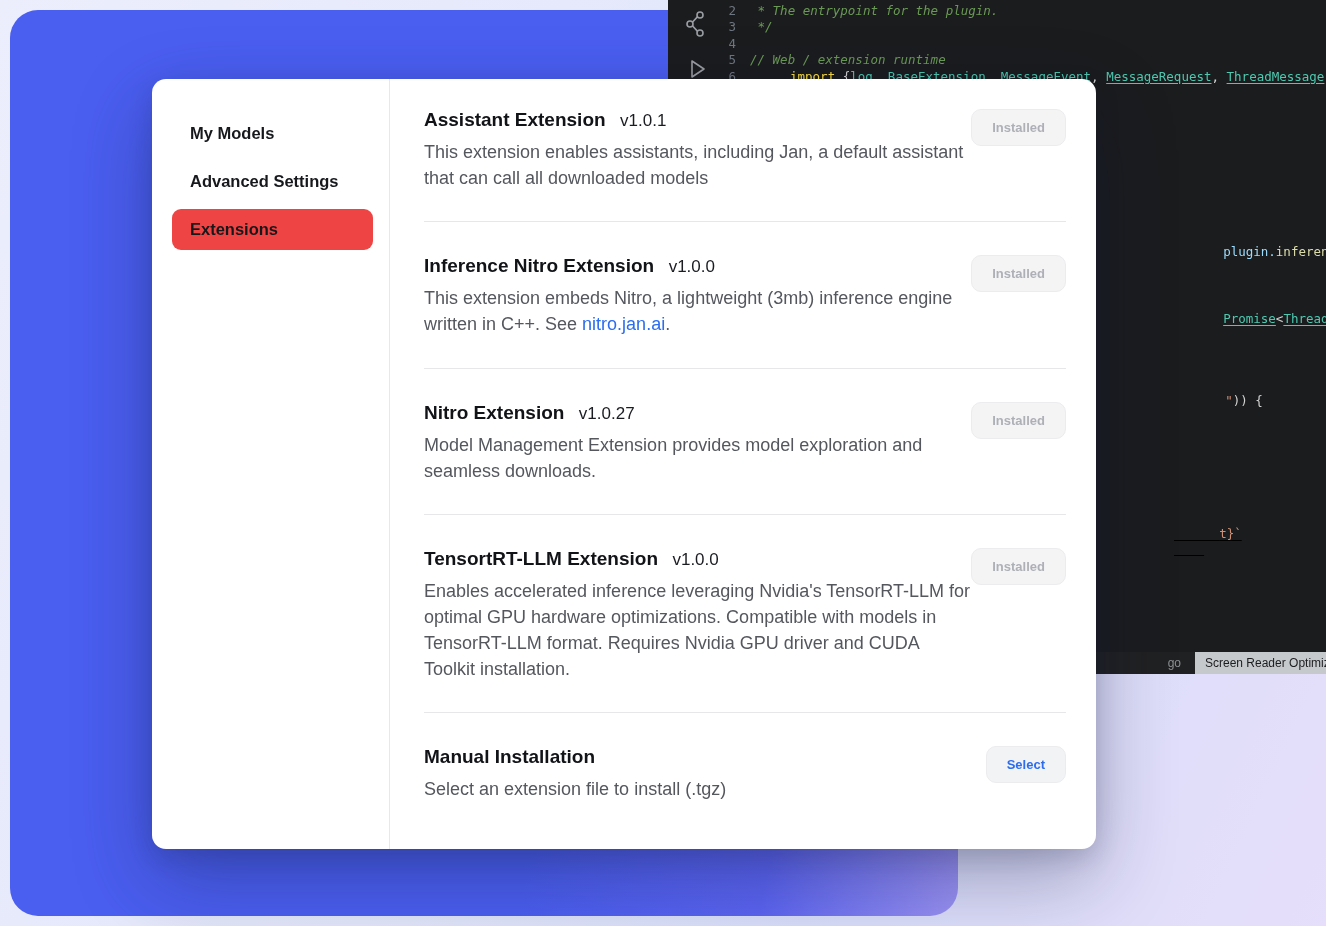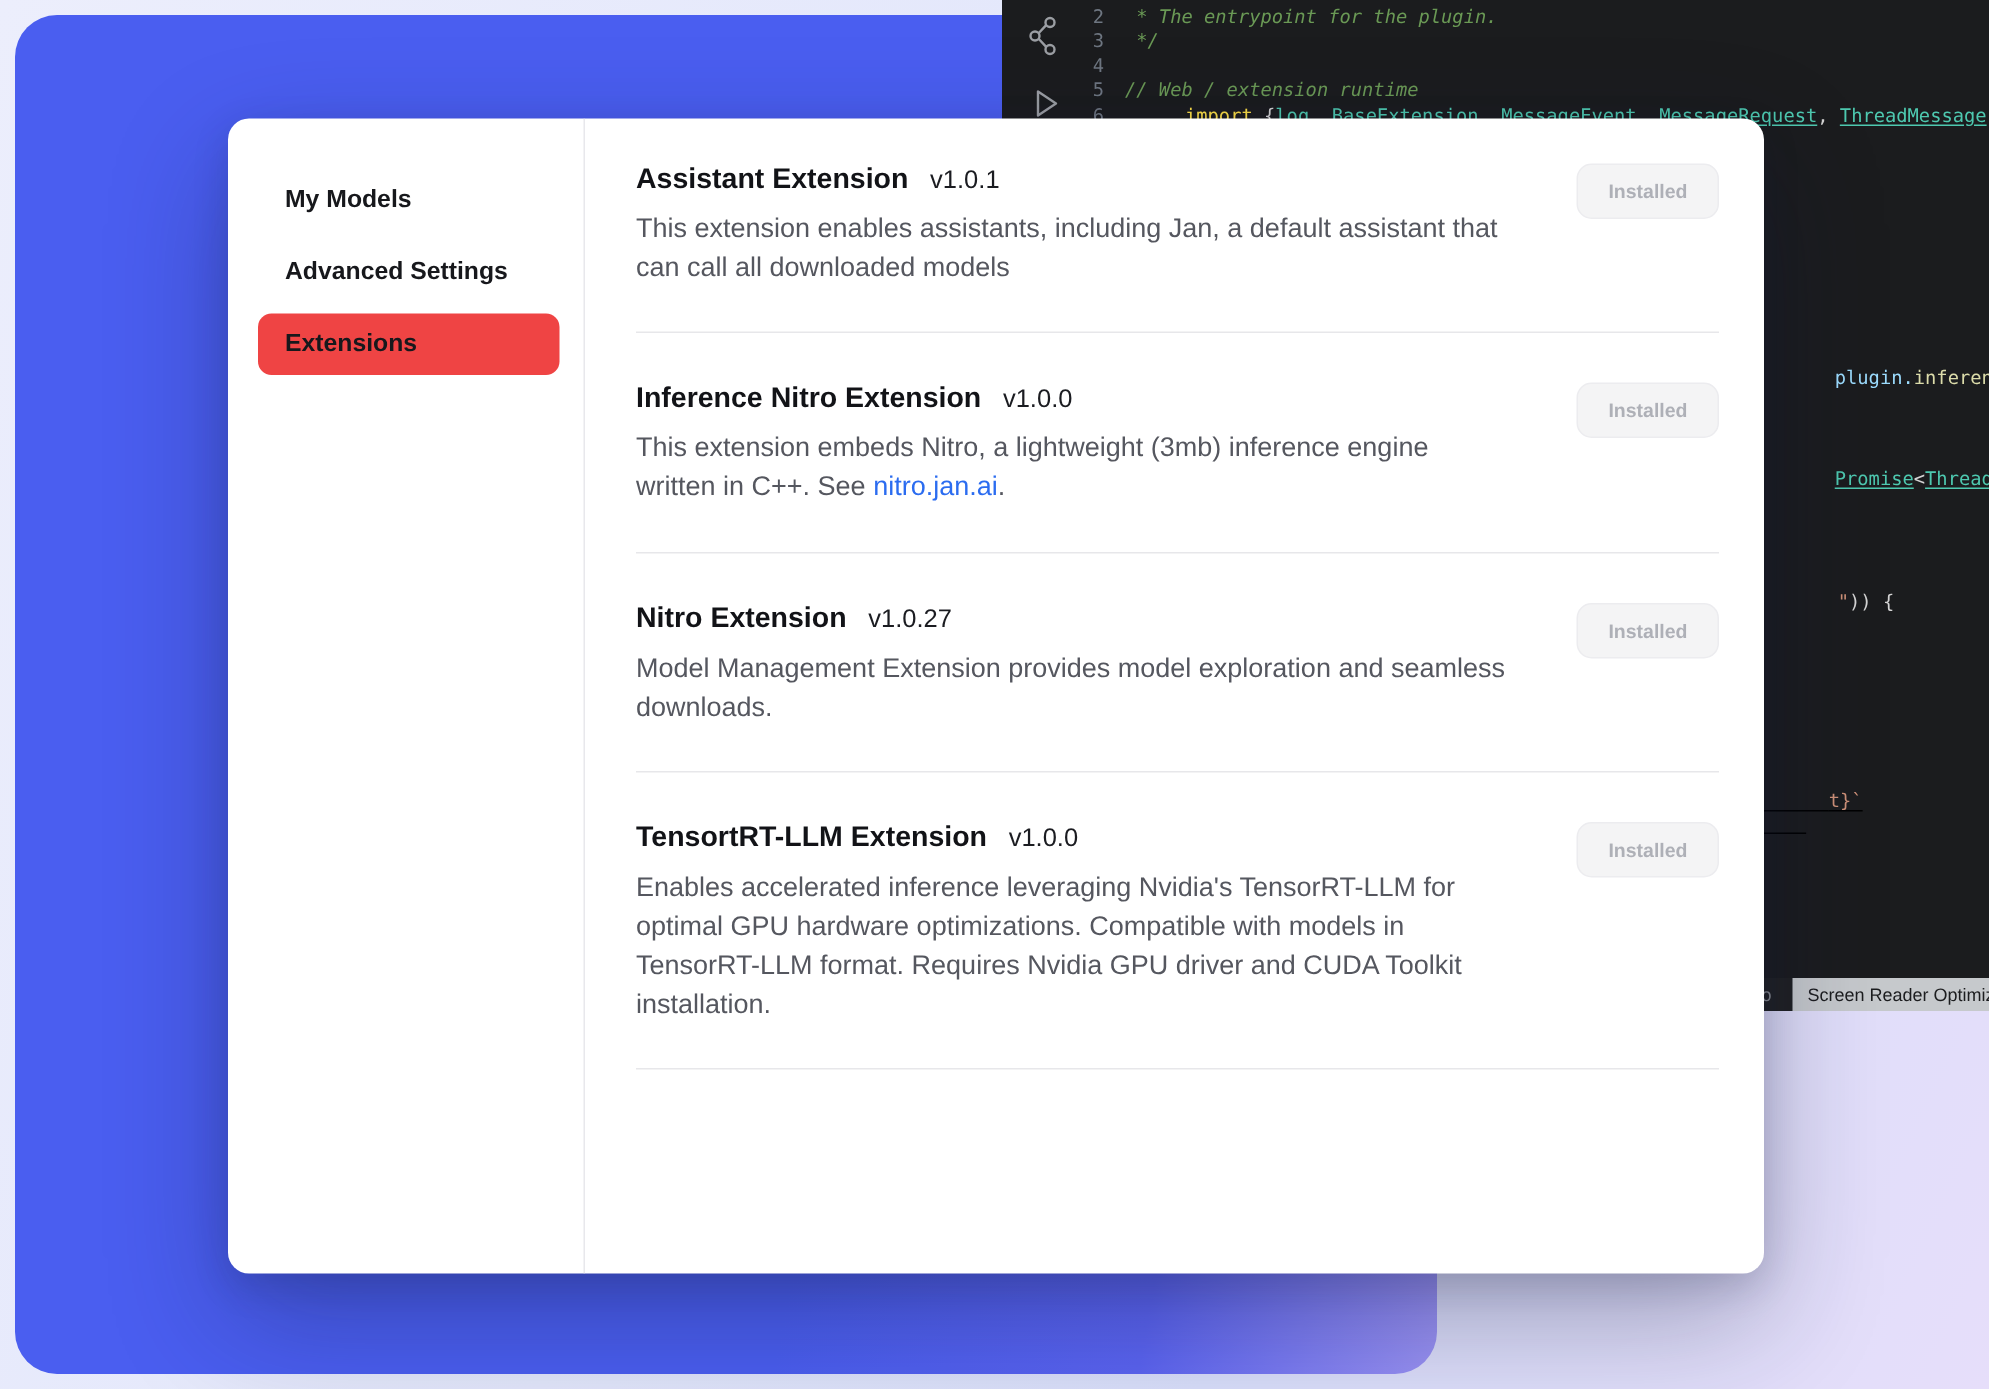--- a/index.html
+++ b/index.html
@@ -45,21 +45,21 @@
     display:flex; align-items:center; justify-content:flex-end; font-size:12px;
   }
   .status-go { color:#8d9093; margin-right:14px; }
   .status-chip {
     background:#c6c9cc; color:#1c1d1f; height:100%; display:flex; align-items:center;
     padding:0 10px; white-space:nowrap; overflow:hidden; max-width:131px;
   }
 
   
   .modal {
-    position:absolute; left:152px; top:79px; width:1024px; height:770px;
+    position:absolute; left:152px; top:79px; width:944px; height:770px;
     background:#ffffff; border-radius:14px; overflow:hidden; display:flex;
     box-shadow:0 30px 80px rgba(20,24,60,.32), 0 8px 24px rgba(20,24,60,.16);
   }
   .modal-sidebar { width:238px; flex-shrink:0; border-right:1px solid #e8e8ec; padding:34px 16px 0 20px; }
   .nav-item {
     padding:11px 18px; border-radius:9px; font-size:16.5px; font-weight:700; color:#17181c;
     margin-bottom:7px; cursor:pointer;
   }
   .nav-item.active { background:#ef4444; }
 
@@ -206,17 +206,26 @@
           <div>
             <span class="ext-title">TensortRT-LLM Extension</span>
             <span class="ext-version">v1.0.0</span>
           </div>
           <p class="ext-desc">Enables accelerated inference leveraging Nvidia's TensorRT-LLM for optimal GPU hardware optimizations. Compatible with models in TensorRT-LLM format. Requires Nvidia GPU driver and CUDA Toolkit installation.</p>
         </div>
         <button class="btn">Installed</button>
       </section>
       <hr class="divider">
 
+      <section class="ext-row">
+        <div class="ext-info">
+          <div>
+            <span class="ext-title">Manual Installation</span>
+          </div>
+          <p class="ext-desc">Select an extension file to install (.tgz)</p>
+        </div>
+        <button class="btn btn-select">Select</button>
+      </section>
 
     </main>
   </div>
 
 </div>
 
 </body></html>

